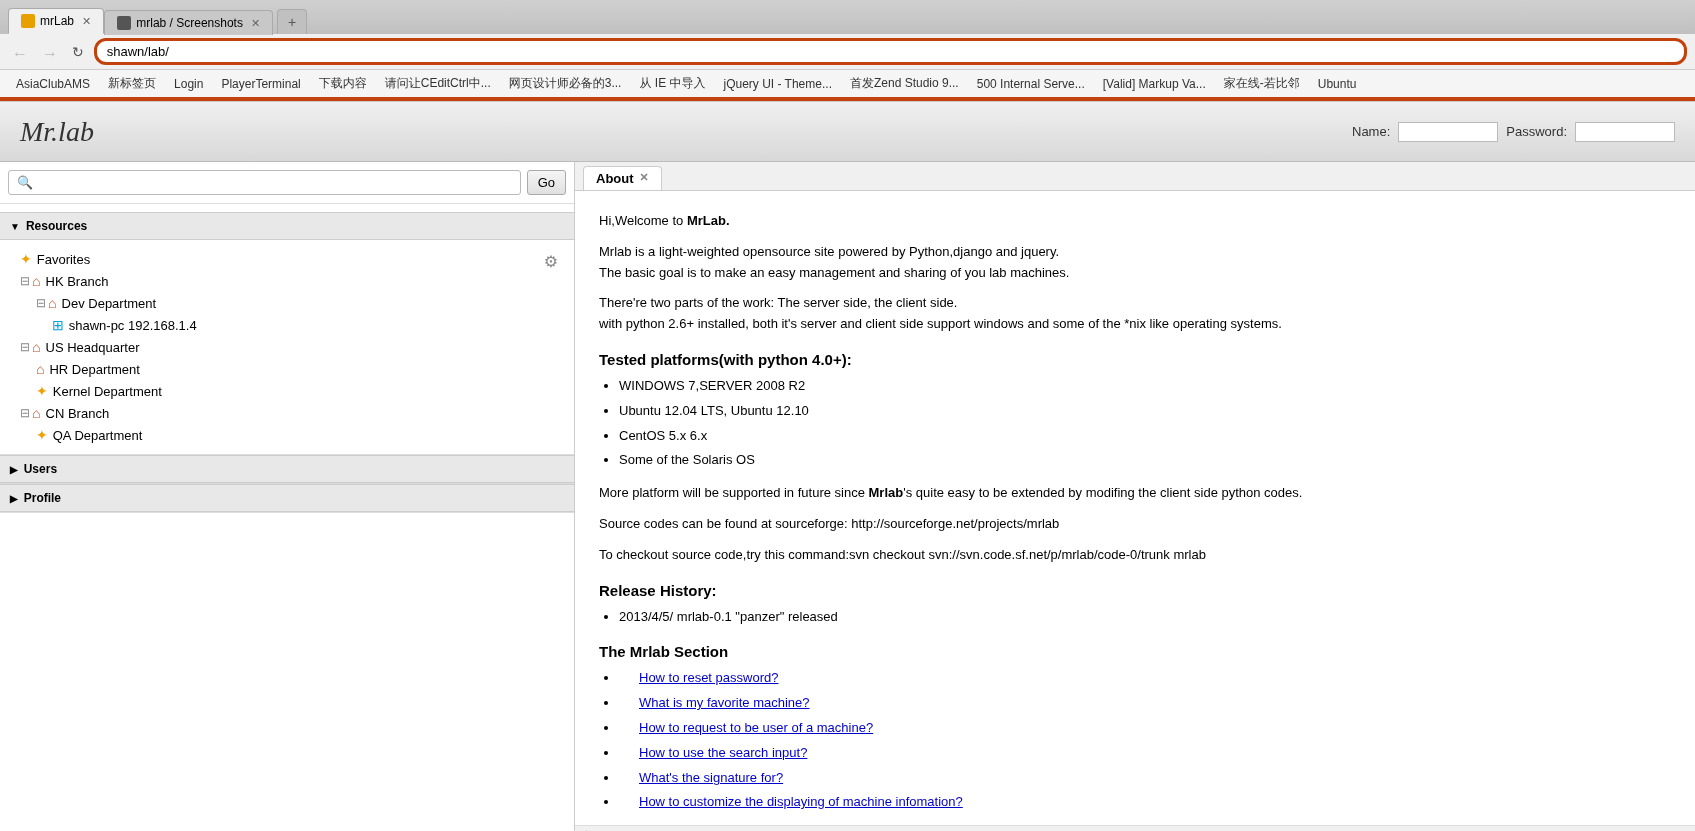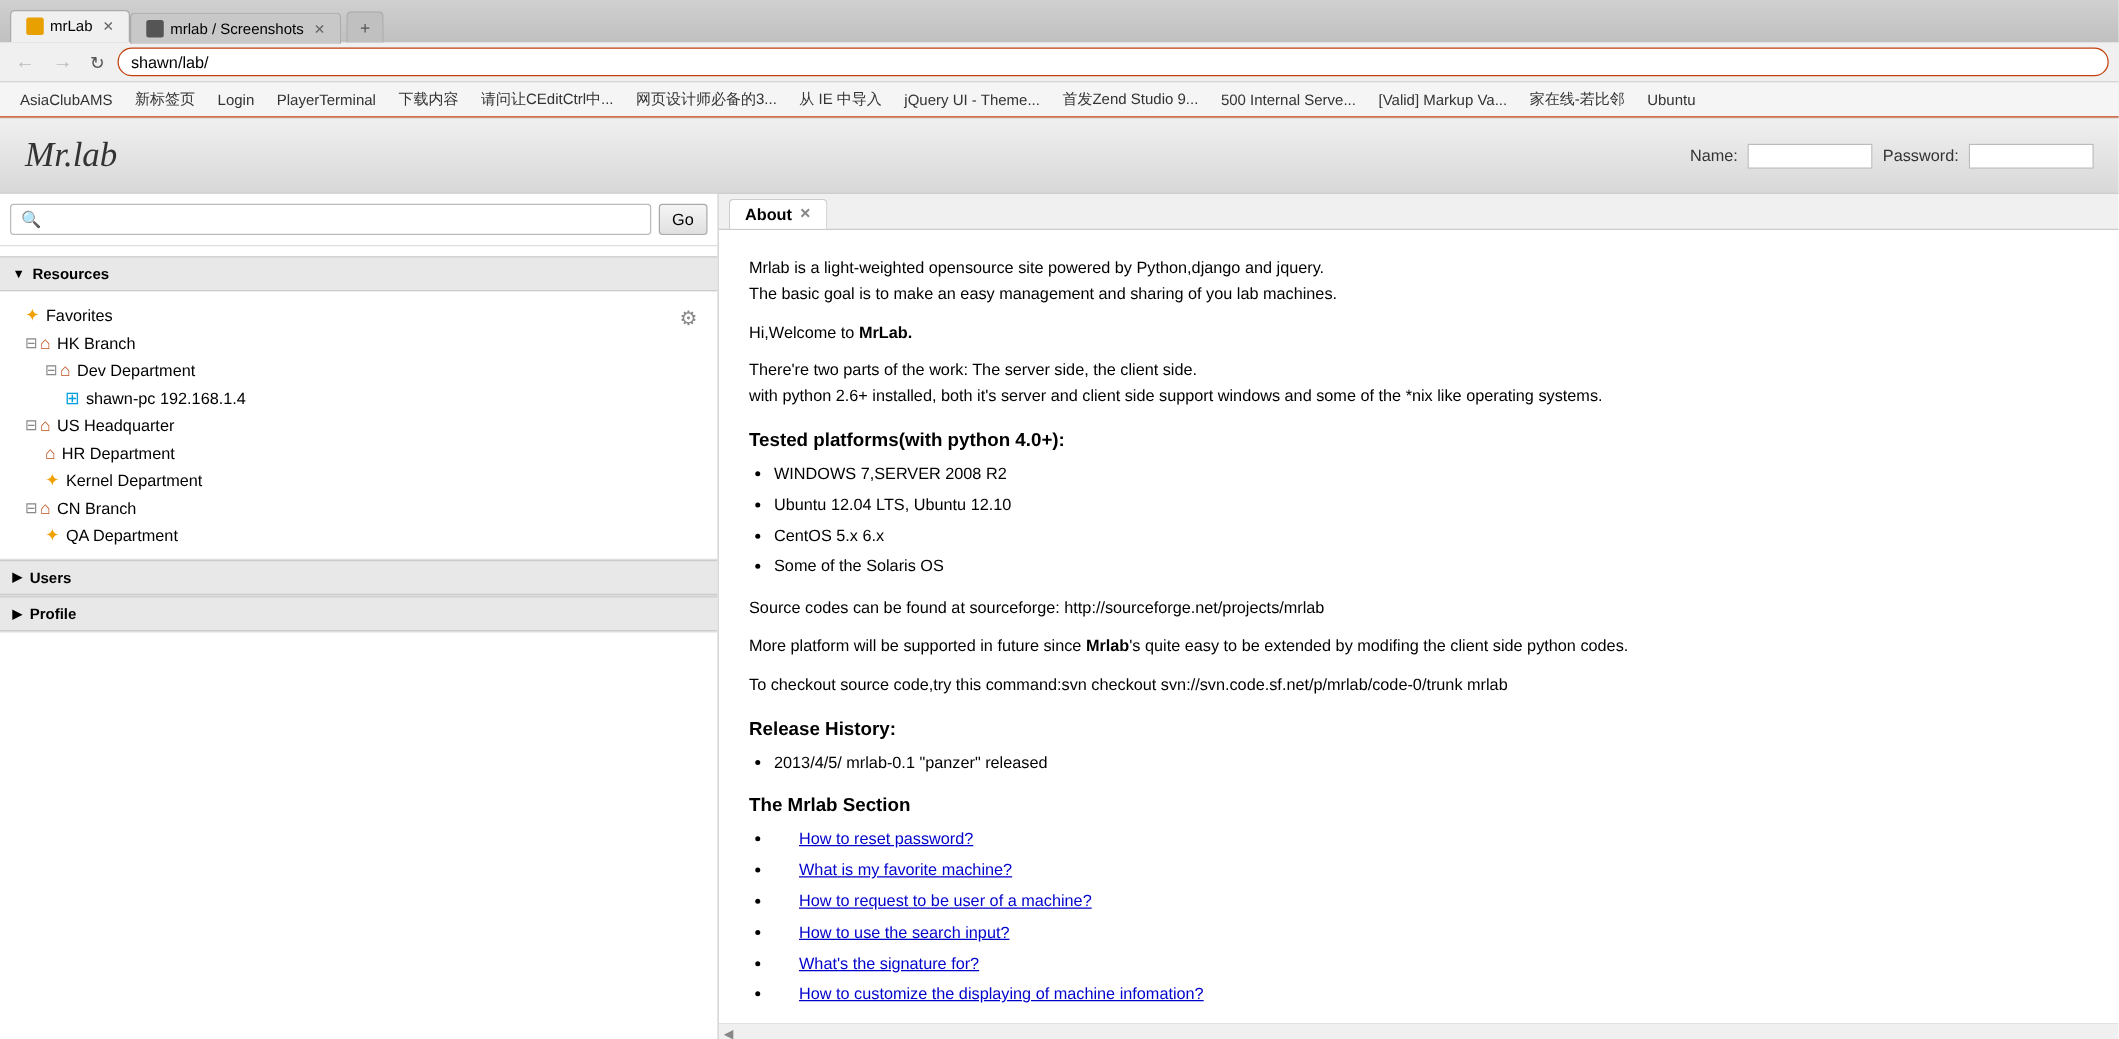--- a/index.html
+++ b/index.html
@@ -13,23 +13,23 @@
     .tab.inactive { background: #c8c8c8; margin-bottom: -1px; }
     .tab-icon { width: 14px; height: 14px; margin-right: 5px; background: #555; border-radius: 2px; }
     .tab-icon.orange { background: #e8a000; }
     .tab-close { margin-left: 8px; color: #666; font-size: 11px; cursor: pointer; }
     .tab-new { width: 30px; background: #c0c0c0; border: 1px solid #aaa; border-bottom: none; border-radius: 4px 4px 0 0; display: flex; align-items: center; justify-content: center; margin-left: 4px; font-size: 14px; color: #555; padding: 4px; }
 
     .nav-bar { display: flex; align-items: center; padding: 4px 8px; background: #f0f0f0; border-bottom: 1px solid #ccc; gap: 6px; }
     .nav-btn { background: none; border: none; cursor: pointer; font-size: 16px; color: #555; padding: 2px 4px; }
     .nav-btn:disabled { color: #bbb; cursor: default; }
     .reload-btn { font-size: 14px; }
-    .address-bar { flex: 1; border: 1px solid #c2410c; border-radius: 12px; padding: 3px 10px; font-size: 13px; background: #fff; }
-
-    .bookmarks-bar { display: flex; align-items: center; padding: 3px 8px; background: #f5f5f5; border-bottom: 1px solid #c2410c; gap: 2px; overflow: hidden; font-size: 12px; }
+    .address-bar { flex: 1; border: 3px solid #c2410c; border-radius: 12px; padding: 3px 10px; font-size: 13px; background: #fff; }
+
+    .bookmarks-bar { display: flex; align-items: center; padding: 3px 8px; background: #f5f5f5; border-bottom: 4px solid #c2410c; gap: 2px; overflow: hidden; font-size: 12px; }
     .bookmark-item { padding: 2px 8px; cursor: pointer; white-space: nowrap; color: #333; border-radius: 3px; }
 
     
     .app-header { background: linear-gradient(to bottom, #f0f0f0, #d8d8d8); border-bottom: 1px solid #bbb; padding: 10px 20px; display: flex; align-items: center; justify-content: space-between; height: 60px; }
     .app-logo { font-family: Georgia, serif; font-size: 28px; color: #555; font-style: italic; text-align: center; }
     .app-logo span { color: #333; }
     .header-auth { display: flex; align-items: center; gap: 8px; font-size: 13px; color: #333; }
     .auth-input { border: 1px solid #bbb; padding: 2px 6px; font-size: 12px; width: 100px; }
 
     .app-body { display: flex; height: calc(831px - 34px - 30px - 28px - 60px); }
@@ -218,40 +218,40 @@
 
   <div class="main-content">
     <div class="tabs-bar">
       <div class="content-tab">
         <span>About</span>
         <span class="tab-close-x">✕</span>
       </div>
     </div>
 
     <div class="content-area">
+      <p>Hi,Welcome to <strong>MrLab.</strong></p>
       <p>
         <span>Mrlab is a light-weighted opensource site powered by Python,django and jquery.</span><br>
         <span>The basic goal is to make an easy management and sharing of you lab machines.</span>
       </p>
-      <p>Hi,Welcome to <strong>MrLab.</strong></p>
       <p>
         <span>There're two parts of the work: The server side, the client side.</span><br>
         <span>with python 2.6+ installed, both it's server and client side support windows and some of the *nix like operating systems.</span>
       </p>
 
       <h2>Tested platforms(with python 4.0+):</h2>
       <ul>
         <li>WINDOWS 7,SERVER 2008 R2</li>
         <li>Ubuntu 12.04 LTS, Ubuntu 12.10</li>
         <li>CentOS 5.x 6.x</li>
         <li>Some of the Solaris OS</li>
       </ul>
 
+      <p>More platform will be supported in future since <strong>Mrlab</strong>'s quite easy to be extended by modifing the client side python codes.</p>
       <p>Source codes can be found at sourceforge: http://sourceforge.net/projects/mrlab</p>
-      <p>More platform will be supported in future since <strong>Mrlab</strong>'s quite easy to be extended by modifing the client side python codes.</p>
       <p>To checkout source code,try this command:svn checkout svn://svn.code.sf.net/p/mrlab/code-0/trunk mrlab</p>
 
       <h2>Release History:</h2>
       <ul>
         <li>2013/4/5/ mrlab-0.1 "panzer" released</li>
       </ul>
 
       <h2>The Mrlab Section</h2>
       <ul>
         <li><a>How to reset password?</a></li>

